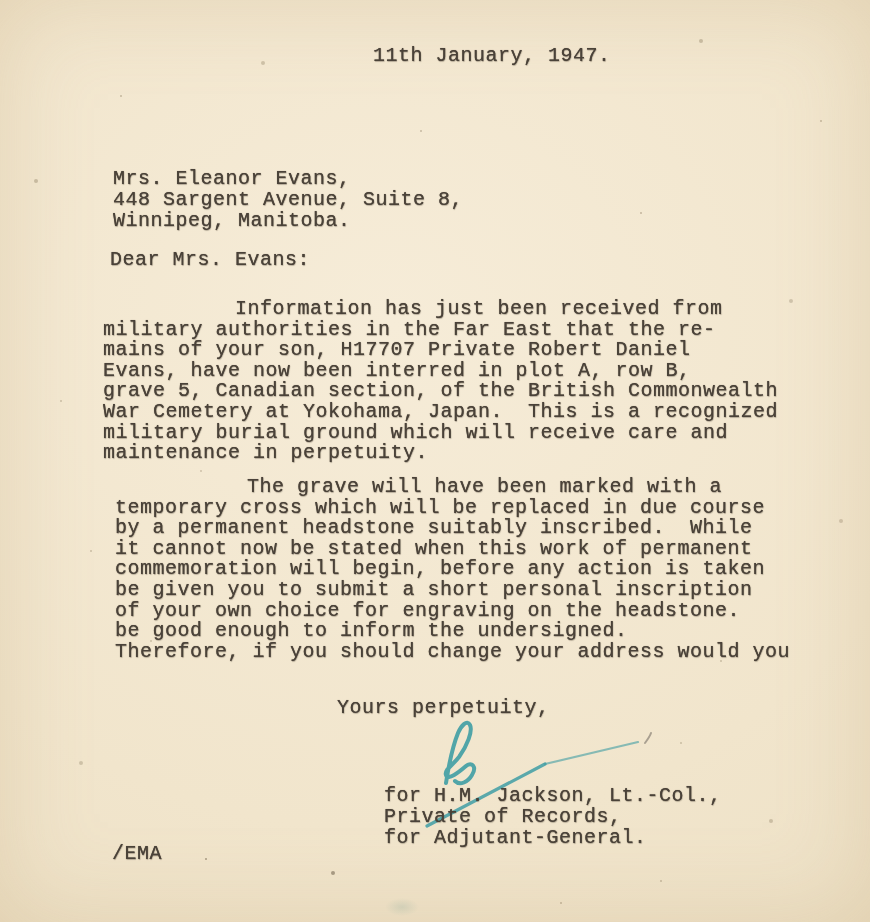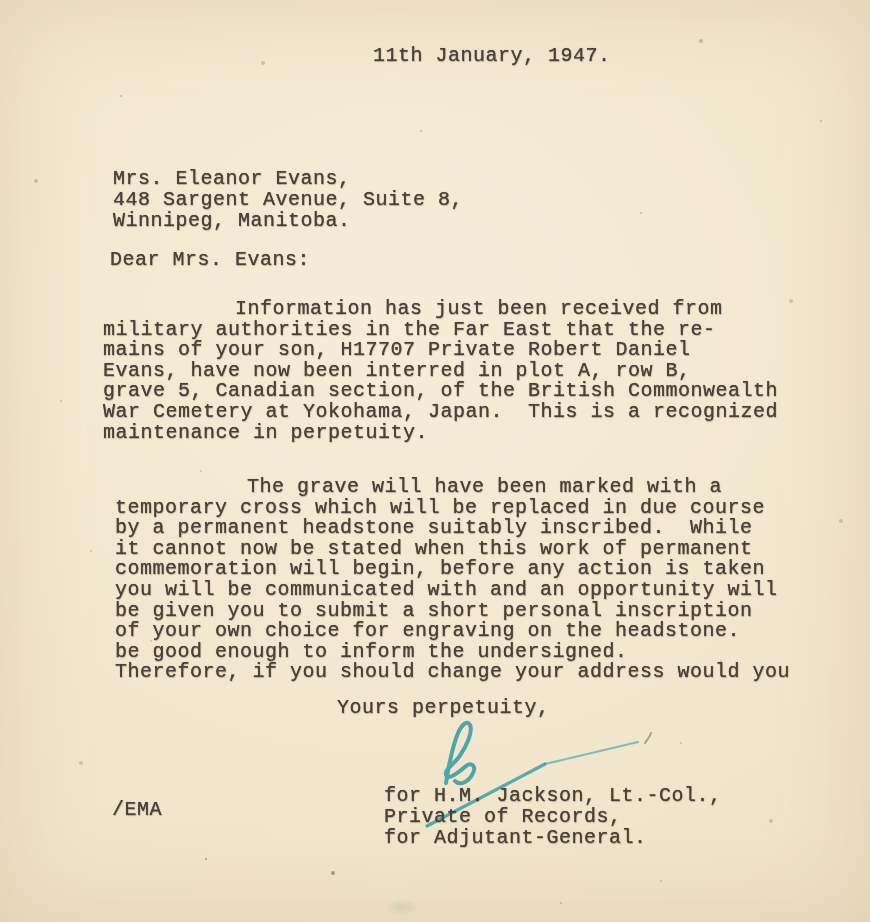--- a/index.html
+++ b/index.html
@@ -25,21 +25,21 @@
   .indent { padding-left: 132px; }
   .abs { position: absolute; }
   .date-block      { left: 373px; top: 46px;  }
   .recipient-block { left: 113px; top: 168px; }
   .salutation      { left: 110px; top: 250px; text-align: right; }
   .para-1          { left: 103px; top: 291px; margin-top: 8px; }
   .para-2          { left: 103px; top: 477px; margin-left: 12px; }
   .closing         { left: 337px; top: 698px; }
   .sig-svg         { left: 380px; top: 700px; width: 280px; height: 145px; }
   .sig-block       { left: 384px; top: 785px; }
-  .initials        { left: 112px; top: 800px; font-family: Liberation Mono, monospace; }
+  .initials        { left: 112px; top: 844px; font-family: Liberation Mono, monospace; }
   .speckles {
     position: absolute; left: 0; top: 0; width: 2px; height: 2px;
     border-radius: 50%; background: transparent;
     box-shadow:
       35px 180px 0 1px rgba(110,92,64,0.30), 120px 95px 0 0 rgba(110,92,64,0.35),
       262px 62px 0 1px rgba(110,92,64,0.28), 420px 130px 0 0 rgba(110,92,64,0.33),
       700px 40px 0 1px rgba(110,92,64,0.30), 820px 120px 0 0 rgba(110,92,64,0.35),
       60px 400px 0 0 rgba(110,92,64,0.30), 790px 300px 0 1px rgba(110,92,64,0.26),
       640px 212px 0 0 rgba(110,92,64,0.36), 150px 640px 0 0 rgba(110,92,64,0.30),
       80px 762px 0 1px rgba(110,92,64,0.26), 332px 872px 0 1px rgba(80,66,46,0.45),
@@ -73,30 +73,30 @@
 
   <div class="abs salutation line">Dear Mrs. Evans:</div>
 
   <div class="abs para-1">
     <div class="line indent">Information has just been received from</div>
     <div class="line">military authorities in the Far East that the re-</div>
     <div class="line">mains of your son, H17707 Private Robert Daniel</div>
     <div class="line">Evans, have now been interred in plot A, row B,</div>
     <div class="line">grave 5, Canadian section, of the British Commonwealth</div>
     <div class="line">War Cemetery at Yokohama, Japan.  This is a recognized</div>
+    <div class="line">military burial ground which will receive care and</div>
     <div class="line">maintenance in perpetuity.</div>
   </div>
 
   <div class="abs para-2">
     <div class="line indent">The grave will have been marked with a</div>
     <div class="line">temporary cross which will be replaced in due course</div>
     <div class="line">by a permanent headstone suitably inscribed.  While</div>
     <div class="line">it cannot now be stated when this work of permanent</div>
     <div class="line">commemoration will begin, before any action is taken</div>
-    <div class="line">you will be communicated with and an opportunity will</div>
     <div class="line">be given you to submit a short personal inscription</div>
     <div class="line">of your own choice for engraving on the headstone.</div>
     <div class="line">be good enough to inform the undersigned.</div>
     <div class="line">Therefore, if you should change your address would you</div>
   </div>
 
   <div class="abs closing line">Yours perpetuity,</div>
 
   <svg class="abs sig-svg" viewBox="380 700 280 145">
     <path d="M 446 783 C 448 770, 452 748, 458 733 C 461 726, 467 719, 470 725 C 473 731, 467 746, 459 757 C 452 766, 444 770, 446 775 C 448 781, 459 772, 466 766 C 472 761, 477 767, 472 775 C 468 782, 460 786, 455 781" fill="none" stroke="#3f9da4" stroke-width="4" stroke-linecap="round" opacity="0.9"></path>

